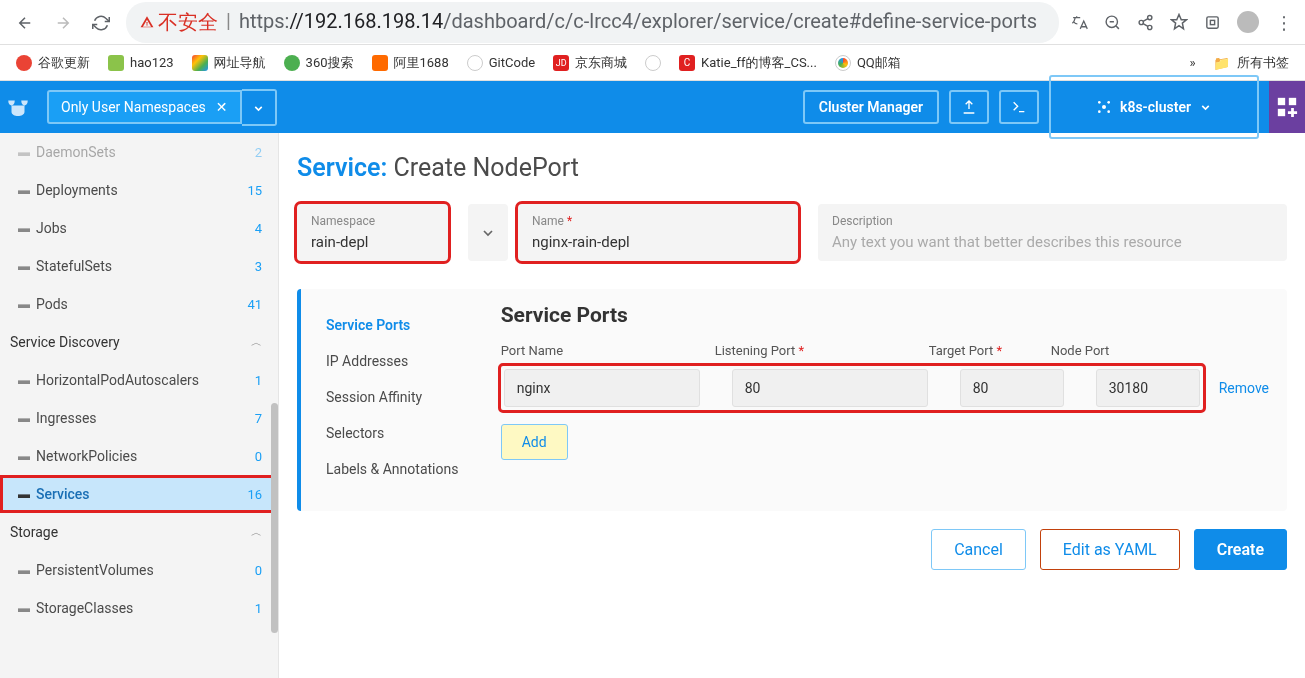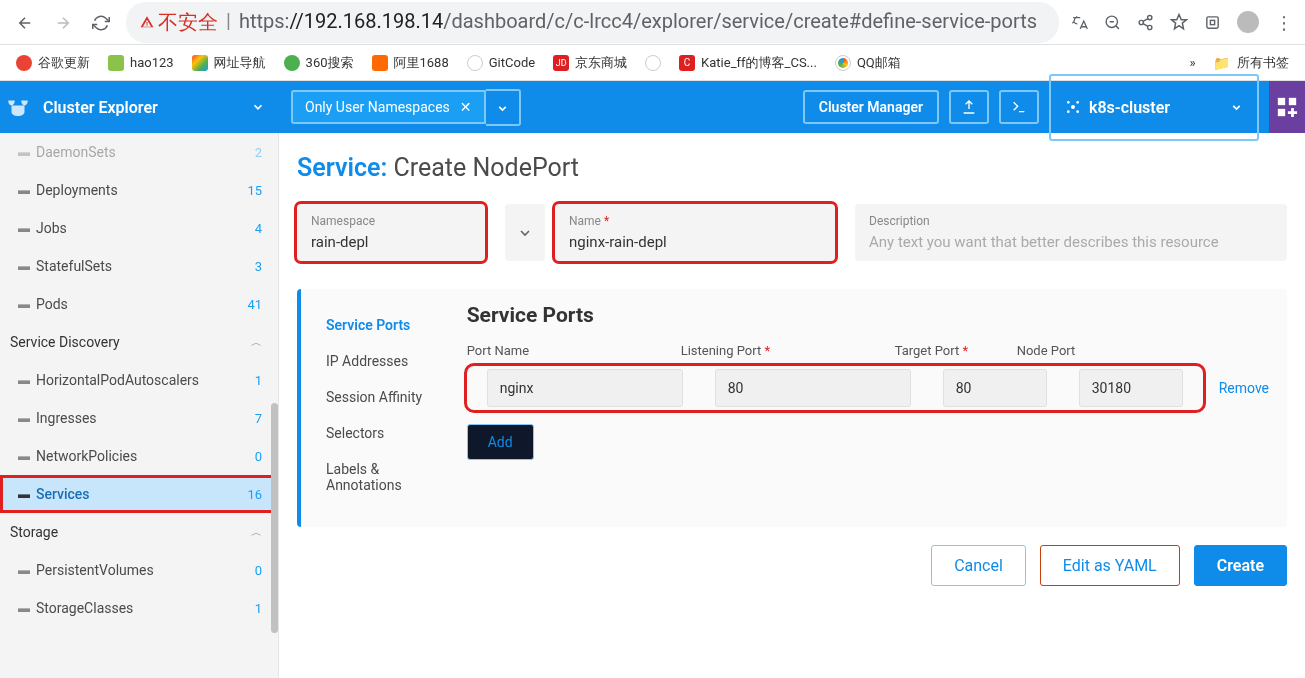--- a/index.html
+++ b/index.html
@@ -29,21 +29,21 @@
 .app-bar { height: 52px; background: #0f8ce9; display: flex; align-items: center; color: #fff; }
 .app-bar .logo { width: 35px; height: 52px; display: flex; align-items: center; justify-content: center; font-size: 20px; color: #cce6fb; }
 .app-bar .cluster-explorer { width: 244px; height: 52px; display: flex; align-items: center; justify-content: space-between; padding: 0 14px 0 8px; font-size: 16px; font-weight: 600; }
 .app-bar .pill-group { margin-left: 12px; display: flex; align-items: center; gap: 0; }
 .app-bar .pill { background: #1a9ff5; border: 2px solid #7ec8f7; border-radius: 3px 0 0 3px; padding: 7px 12px; font-size: 14px; display: flex; align-items: center; gap: 10px; }
 .app-bar .pill-close { cursor: pointer; font-size: 14px; }
 .app-bar .pill-chevron { background: #0f8ce9; border: 2px solid #7ec8f7; border-left: none; border-radius: 0 3px 3px 0; padding: 7px 10px; cursor: pointer; }
 .app-bar .right-group { margin-left: auto; display: flex; align-items: center; gap: 10px; padding-right: 0; }
 .app-bar .btn-outline { border: 2px solid #7ec8f7; border-radius: 3px; padding: 7px 14px; font-size: 14px; cursor: pointer; font-weight: 600; }
 .app-bar .btn-icon { border: 2px solid #7ec8f7; border-radius: 3px; padding: 7px 10px; cursor: pointer; display: flex; align-items: center; }
-.app-bar .cluster-select { border: 2px solid #7ec8f7; border-radius: 3px; padding: 22px 14px; font-size: 16px; font-weight: 600; cursor: pointer; display: flex; align-items: center; gap: 8px; width: 210px; justify-content: space-between; }
+.app-bar .cluster-select { border: 2px solid #7ec8f7; border-radius: 3px; padding: 22px 14px; font-size: 14px; font-weight: 600; cursor: pointer; display: flex; align-items: center; gap: 8px; width: 210px; justify-content: center; }
 .app-bar .purple { width: 36px; height: 52px; background: #6b3fa0; display: flex; align-items: center; justify-content: center; color: #fff; font-size: 20px; font-weight: bold; }
 
 
 .layout { display: flex; height: calc(678px - 45px - 36px - 52px); }
 .sidebar { width: 279px; background: #f4f4f4; border-right: 1px solid #e5e5e5; overflow-y: auto; position: relative; }
 .sidebar::-webkit-scrollbar { width: 8px; }
 .scrollbar-thumb { position: absolute; right: 0; top: 270px; width: 7px; height: 230px; background: #c1c1c1; border-radius: 4px; }
 .sidebar-item { display: flex; align-items: center; justify-content: space-between; padding: 11px 16px 11px 14px; font-size: 14px; color: #4b4b4b; cursor: pointer; }
 .sidebar-item.indent { padding-left: 18px; }
 .sidebar-item .label { display: flex; align-items: center; gap: 6px; }
@@ -56,49 +56,49 @@
 .folder-icon { color: #888; font-size: 12px; }
 .folder-icon.dark { color: #333; }
 
 
 .main { flex: 1; padding: 20px 18px 0 18px; overflow-y: auto; }
 .page-title { font-size: 25px; font-weight: 400; color: #4b4b4b; margin-bottom: 22px; }
 .page-title .prefix { color: #0f8ce9; font-weight: 600; }
 
 .form-row { display: flex; gap: 20px; margin-bottom: 28px; }
 .form-group { position: relative; }
-.ns-group { width: 188px; background: #f4f4f4; border-radius: 4px; padding: 10px 34px 10px 14px; outline: 3px solid #e02020; }
+.ns-group { width: 151px; background: #f4f4f4; border-radius: 4px; padding: 10px 34px 10px 14px; outline: 3px solid #e02020; }
 .ns-chevron { background: #f4f4f4; width: 40px; display: flex; align-items: center; justify-content: center; color: #666; border-radius: 4px; }
 .name-group { width: 280px; background: #f4f4f4; border-radius: 4px; padding: 10px 14px; outline: 3px solid #e02020; margin-left: -10px; }
 .desc-group { flex: 1; background: #f4f4f4; border-radius: 4px; padding: 10px 14px; }
 .form-label { font-size: 12px; color: #888; display: block; margin-bottom: 5px; }
 .form-label .req { color: #e02020; }
 .form-value { font-size: 15px; color: #333; }
 .form-placeholder { font-size: 15px; color: #aaa; }
 
 .panel { background: #fafafa; border-radius: 4px; padding: 14px 0 20px 0; display: flex; border-left: 4px solid #0f8ce9; }
 .section-nav { width: 230px; padding: 4px 0; }
 .section-nav-item { padding: 10px 22px; font-size: 14px; color: #4b4b4b; cursor: pointer; border-left: 3px solid transparent; }
 .section-nav-item.active { color: #0f8ce9; font-weight: 600; }
 .section-content { flex: 1; padding: 0 18px 0 10px; }
 .section-title { font-size: 21px; color: #333; margin-bottom: 16px; }
 .port-labels { display: flex; gap: 14px; font-size: 13px; color: #555; margin-bottom: 8px; }
 .port-labels > div:nth-child(1) { width: 200px; }
 .port-labels > div:nth-child(2) { width: 200px; }
 .port-labels > div:nth-child(3) { width: 108px; }
 .port-labels > div:nth-child(4) { width: 108px; }
 .port-row-wrap { display: flex; align-items: center; gap: 10px; }
-.port-row { display: flex; gap: 32px; outline: 3px solid #e02020; padding: 3px 20px; border-radius: 7px; }
+.port-row { display: flex; gap: 32px; outline: 3px solid #e02020; padding: 3px 3px; border-radius: 2px; }
 .port-input { background: #f0f0f0; border: 1px solid #e0e0e0; border-radius: 3px; padding: 10px 12px; font-size: 14px; color: #333; }
 .port-input.w1 { width: 196px; }
 .port-input.w2 { width: 196px; }
 .port-input.w3 { width: 104px; }
 .port-input.w4 { width: 104px; }
 .remove-link { color: #0f8ce9; font-size: 14px; cursor: pointer; margin-left: 6px; }
-.add-btn { display: inline-block; margin-top: 14px; border: 1px solid #7ec8f7; color: #0f8ce9; padding: 9px 20px; border-radius: 3px; font-size: 14px; cursor: pointer; background: #0f172a; }
+.add-btn { display: inline-block; margin-top: 14px; border: 1px solid #7ec8f7; color: #0f8ce9; padding: 9px 20px; border-radius: 3px; font-size: 14px; cursor: pointer; background: #fef9c3; }
 
 .footer-btns { display: flex; justify-content: flex-end; gap: 14px; margin-top: 18px; }
 .footer-btns .btn { padding: 10px 22px; border-radius: 3px; font-size: 16px; cursor: pointer; }
 .footer-btns .btn-cancel { border: 1px solid #7ec8f7; color: #0f8ce9; background: #fff; }
 .footer-btns .btn-yaml { border: 1px solid #c2410c; color: #0f8ce9; background: #fff; }
 .footer-btns .btn-create { background: #0f8ce9; color: #fff; border: 1px solid #0f8ce9; font-weight: 600; }
 
 svg { display: inline-block; vertical-align: middle; }
 </style>
 </head>
@@ -206,26 +206,20 @@
   <div class="bm">
       <span class="folder">📁</span>
       <span>所有书签</span>
     </div>
 </div>
 
 <div class="app-bar">
   <div class="logo">
     <svg width="26" height="22" viewBox="0 0 32 24" fill="#cce6fb">
         <path d="M4 4c0 4 2 6 4 6s4-2 4-6M20 4c0 4 2 6 4 6s4-2 4-6M8 10h16v8c0 3-4 5-8 5s-8-2-8-5v-8z"></path>
-      </svg>
-  </div>
-  <div class="cluster-explorer">
-    <span>Cluster Explorer</span>
-    <svg width="14" height="14" viewBox="0 0 24 24" fill="none" stroke="#fff" stroke-width="3">
-        <path d="M6 9l6 6 6-6"></path>
       </svg>
   </div>
   <div class="pill-group">
     <div class="pill">
       <span>Only User Namespaces</span>
       <span class="pill-close">✕</span>
     </div>
     <div class="pill-chevron">
       <svg width="13" height="13" viewBox="0 0 24 24" fill="none" stroke="#fff" stroke-width="3">
           <path d="M6 9l6 6 6-6"></path>

